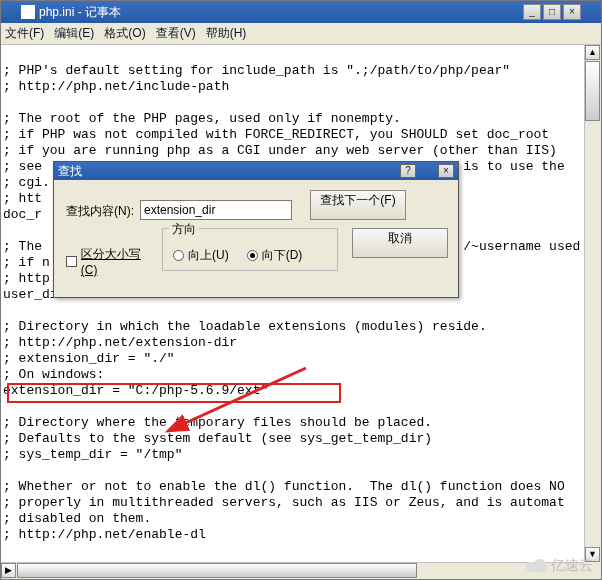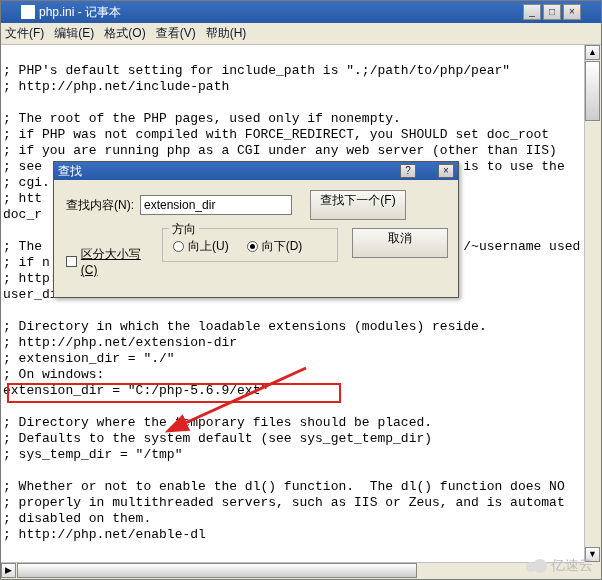--- a/index.html
+++ b/index.html
@@ -113,34 +113,34 @@
     font-size:12px;
     gap:20px;
   }
   .dialog .dlg-title .spacer{flex:1;}
   .dialog .dlg-title .help,.dialog .dlg-title .close{
     width:16px; height:14px; background:linear-gradient(#eee,#ccc);
     border:1px solid #666; margin-left:2px; font-size:10px;
     text-align:center; line-height:12px; color:#222;
   }
   .dialog-body { padding:10px 10px 12px 12px; position:relative;}
-  .dlg-row { display:flex; align-items:center; gap:6px; margin-bottom:8px;}
+  .dlg-row { display:flex; align-items:flex-end; gap:6px; margin-bottom:8px;}
   .dlg-label {}
   .dlg-input {
     width:152px; height:20px; border:1px solid #7a7a7a;
     padding:1px 3px; font-size:12px; font-family:inherit;
     background:#fff;
   }
   .dlg-btn {
     width:96px; height:30px; background:linear-gradient(#f8f8f5,#e0ddcf);
     border:1px solid #888; font-size:12px; text-align:center;
     line-height:19px; cursor:pointer;
   }
   .dlg-group {
-    border:1px solid #bbb; padding:9px 10px 6px 10px; position:relative;
+    border:1px solid #bbb; padding:18px 10px 6px 10px; position:relative;
     display:flex; gap:18px; align-items:flex-start;
   }
   .dlg-group .legend {
     position:absolute; top:-8px; left:6px; background:#ece9d8; padding:0 3px;
   }
   .radio {display:flex; align-items:center; gap:4px;}
   .radio .dot{width:11px;height:11px;border:1px solid #555;border-radius:50%;background:#fff;display:flex;align-items:center;justify-content:center;}
   .radio.checked .dot::after{content:"";width:5px;height:5px;background:#000;border-radius:50%;}
   .chk {display:flex; align-items:center; gap:4px;text-decoration:underline;}
   .chk .box{width:11px;height:11px;border:1px solid #555;background:#fff;}

